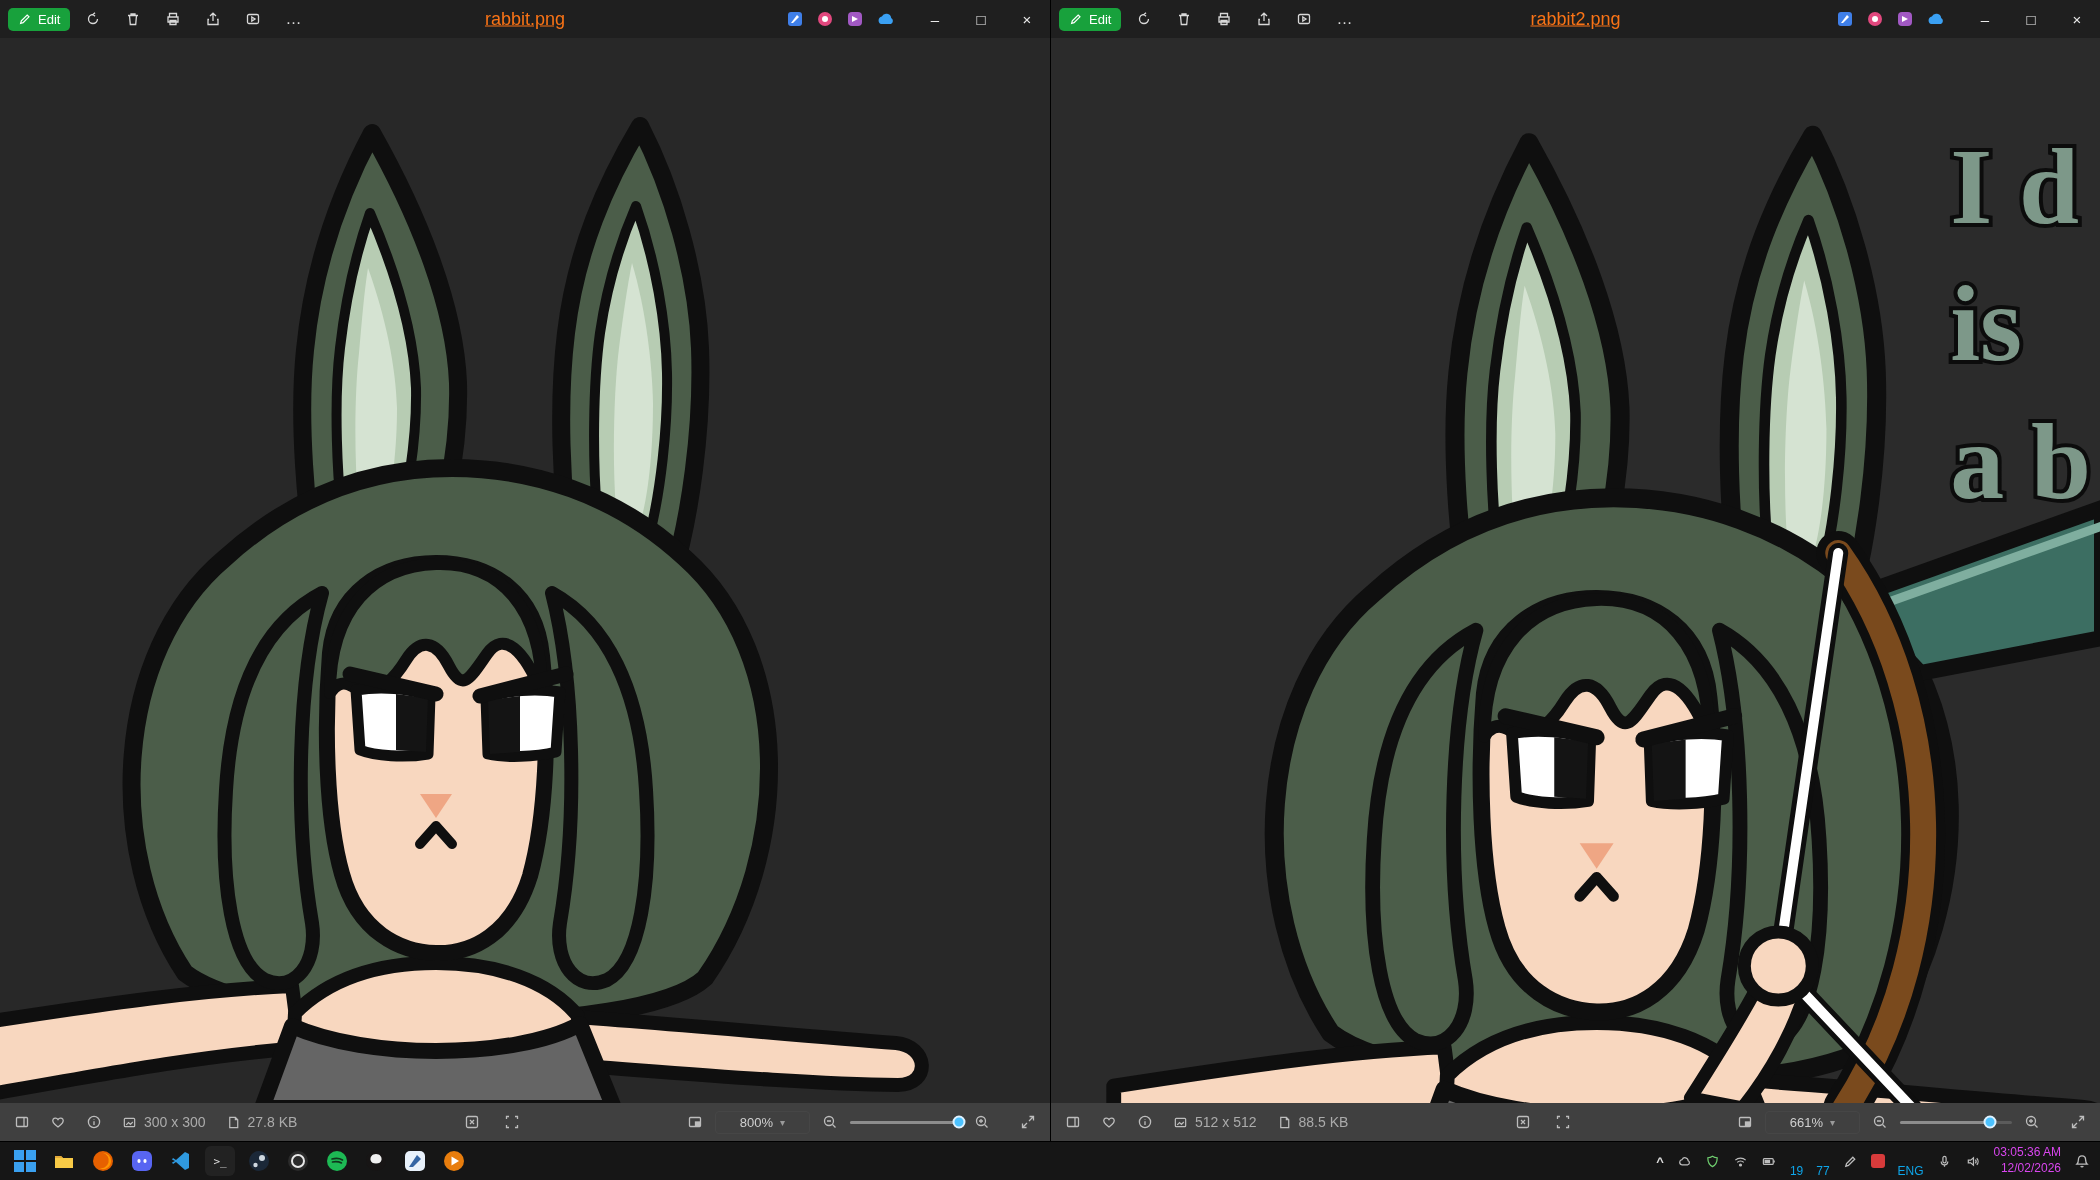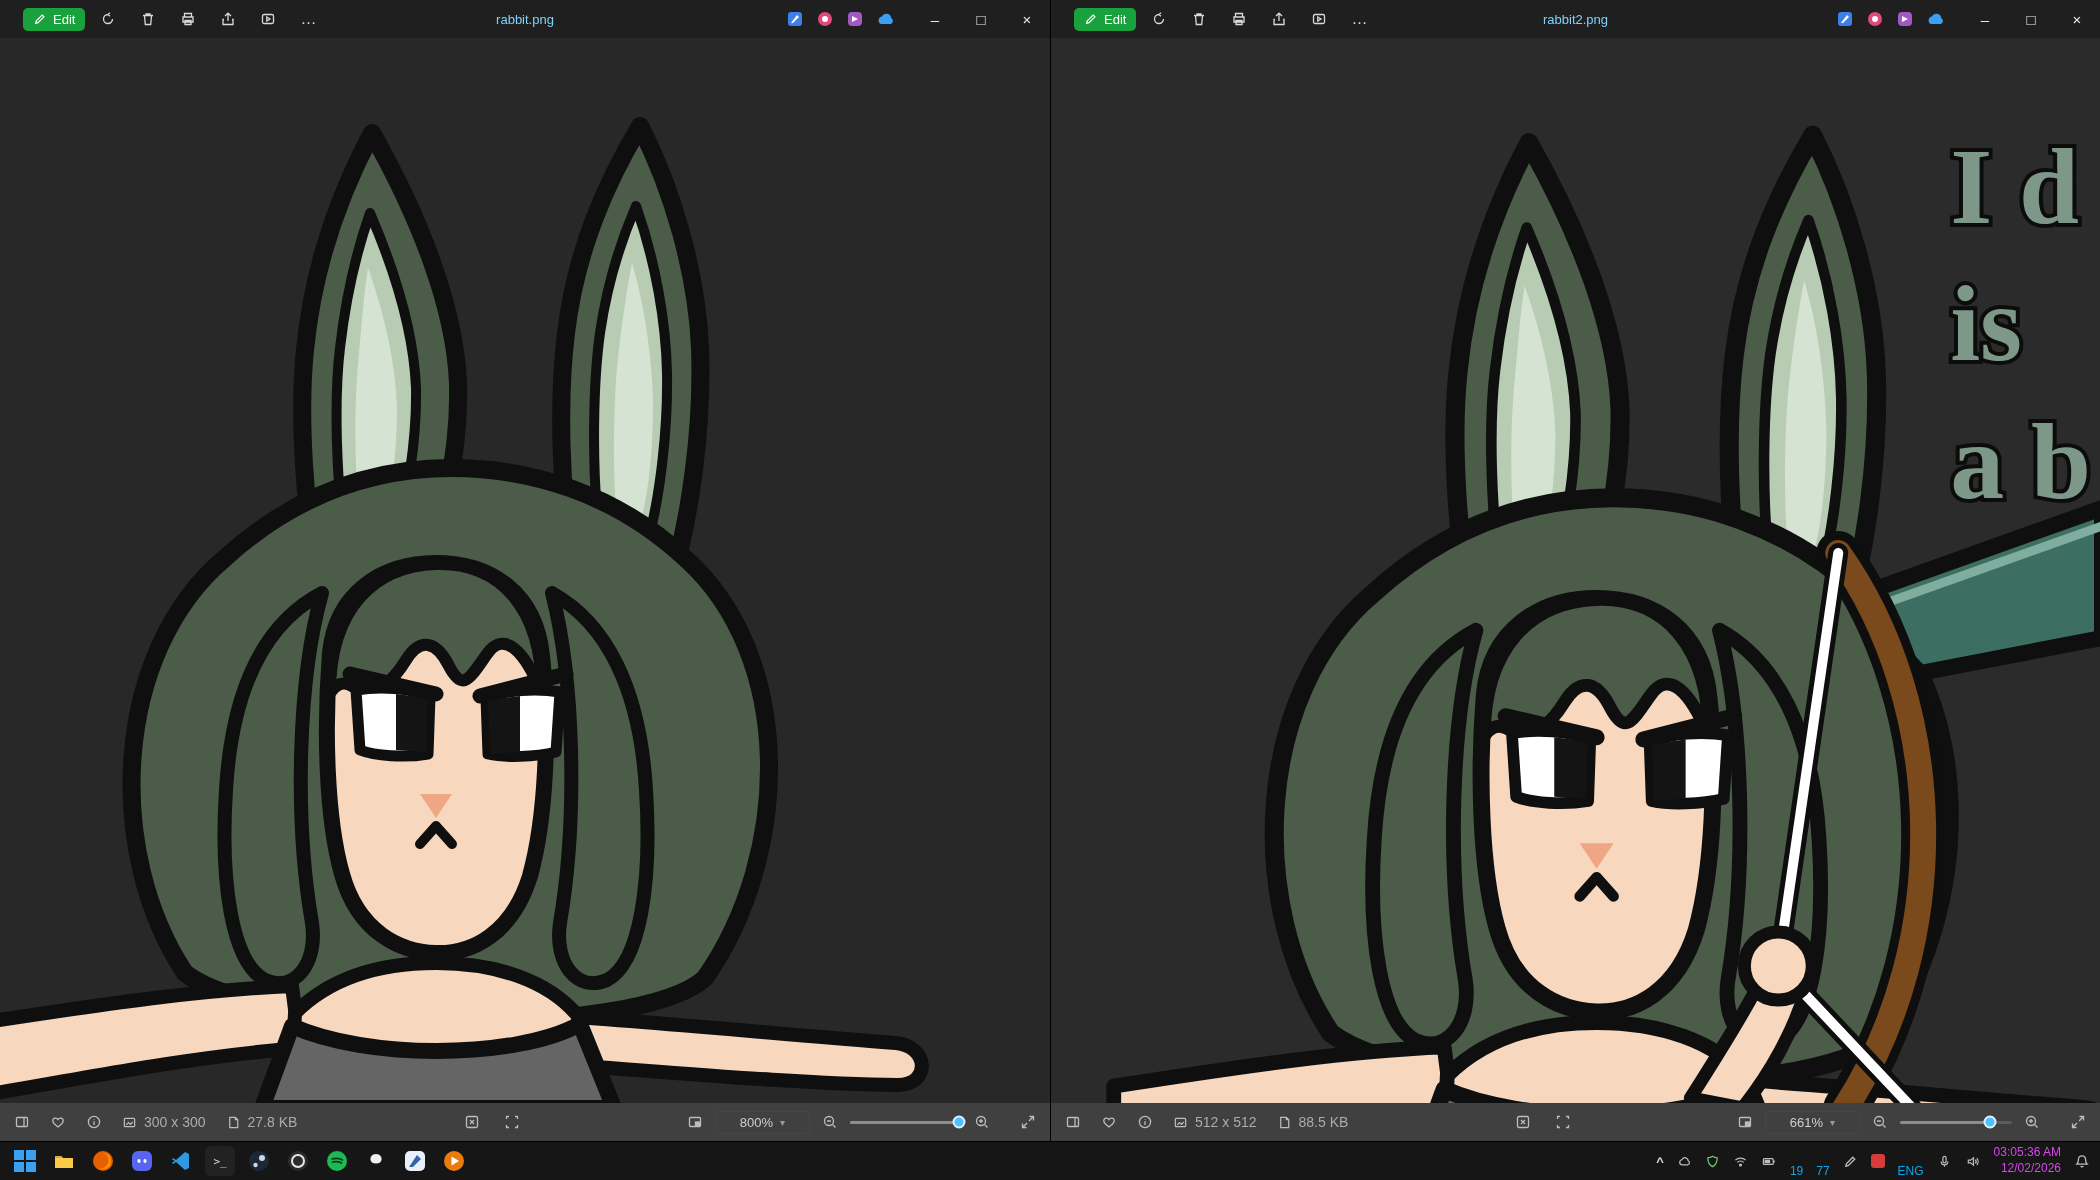--- a/index.html
+++ b/index.html
@@ -5,24 +5,24 @@
   * { margin:0; padding:0; box-sizing:border-box; }
   html,body { width:2100px; height:1180px; background:#000; overflow:hidden; }
   .screen { width:2100px; height:1180px; position:relative; font-family:"Liberation Sans",sans-serif; }
 
   .windows { display:flex; height:1141px; }
   .win { width:1050px; height:1141px; display:flex; flex-direction:column; background:#282828; position:relative; }
   .win + .win { border-left:1px solid #000; }
 
   
   .titlebar { height:38px; background:#1f1f1f; display:flex; align-items:center; position:relative; flex:0 0 auto; }
-  .tb-left { display:flex; align-items:center; gap:6px; padding-left:23px; }
+  .tb-left { display:flex; align-items:center; gap:6px; padding-left:8px; }
   .edit-pill { display:flex; align-items:center; gap:6px; background:#18a13c; color:#fff; border-radius:5px; padding:4px 10px; font-size:13px; cursor:default; }
   .tb-btn { width:34px; height:30px; display:flex; align-items:center; justify-content:center; color:#d9d9d9; border-radius:4px; font-size:16px; }
-  .tb-title { position:absolute; left:50%; top:50%; transform:translate(-50%,-50%); font-size:13px; color:#7dd3fc; white-space:nowrap; }
+  .tb-title { position:absolute; left:50%; top:50%; transform:translate(-50%,-50%); font-size:18px; color:#f97316; white-space:nowrap;text-decoration:underline; }
   .tb-right { margin-left:auto; display:flex; align-items:center; height:100%; }
   .app-badges { display:flex; gap:12px; align-items:center; margin-right:16px; }
   .winctl { width:46px; height:38px; display:flex; align-items:center; justify-content:center; color:#eaeaea; font-size:15px; }
 
   
   .canvas { flex:1 1 auto; position:relative; overflow:hidden; }
   .canvas svg.art { width:100%; height:100%; display:block; }
 
   
   .statusbar { height:38px; background:#404040; display:flex; align-items:center; padding:0 14px; color:#ababab; font-size:14px; flex:0 0 auto; }

